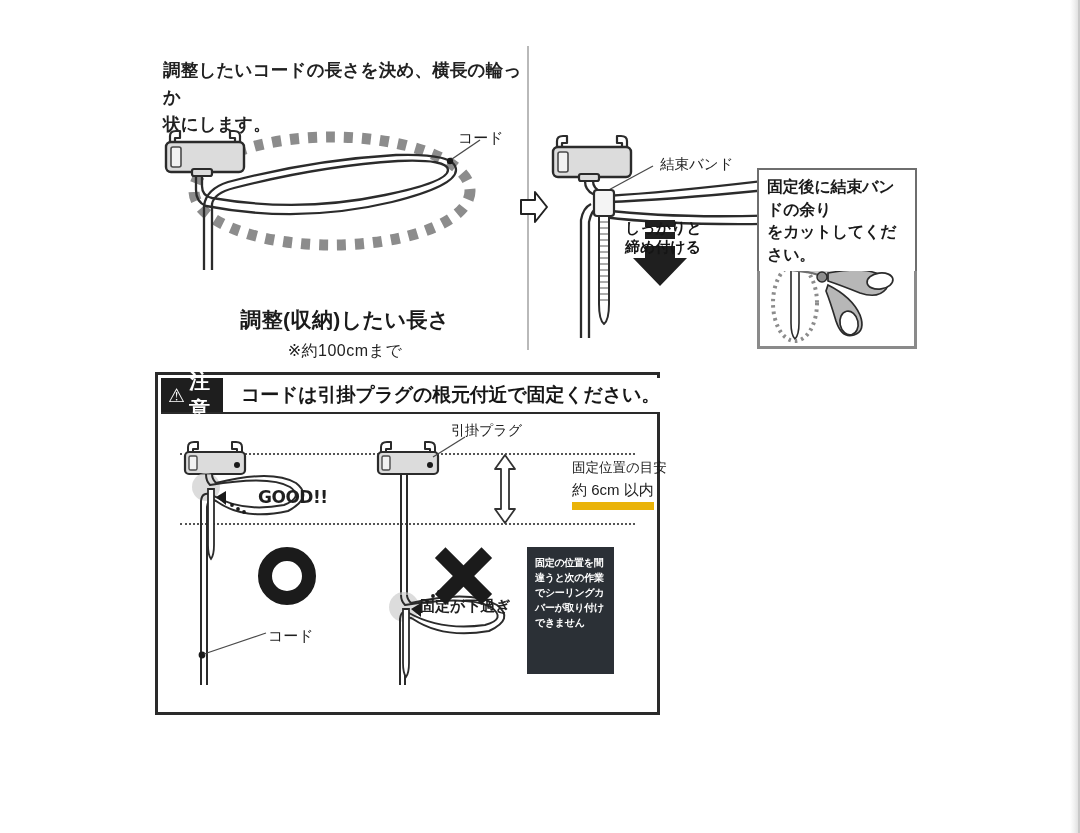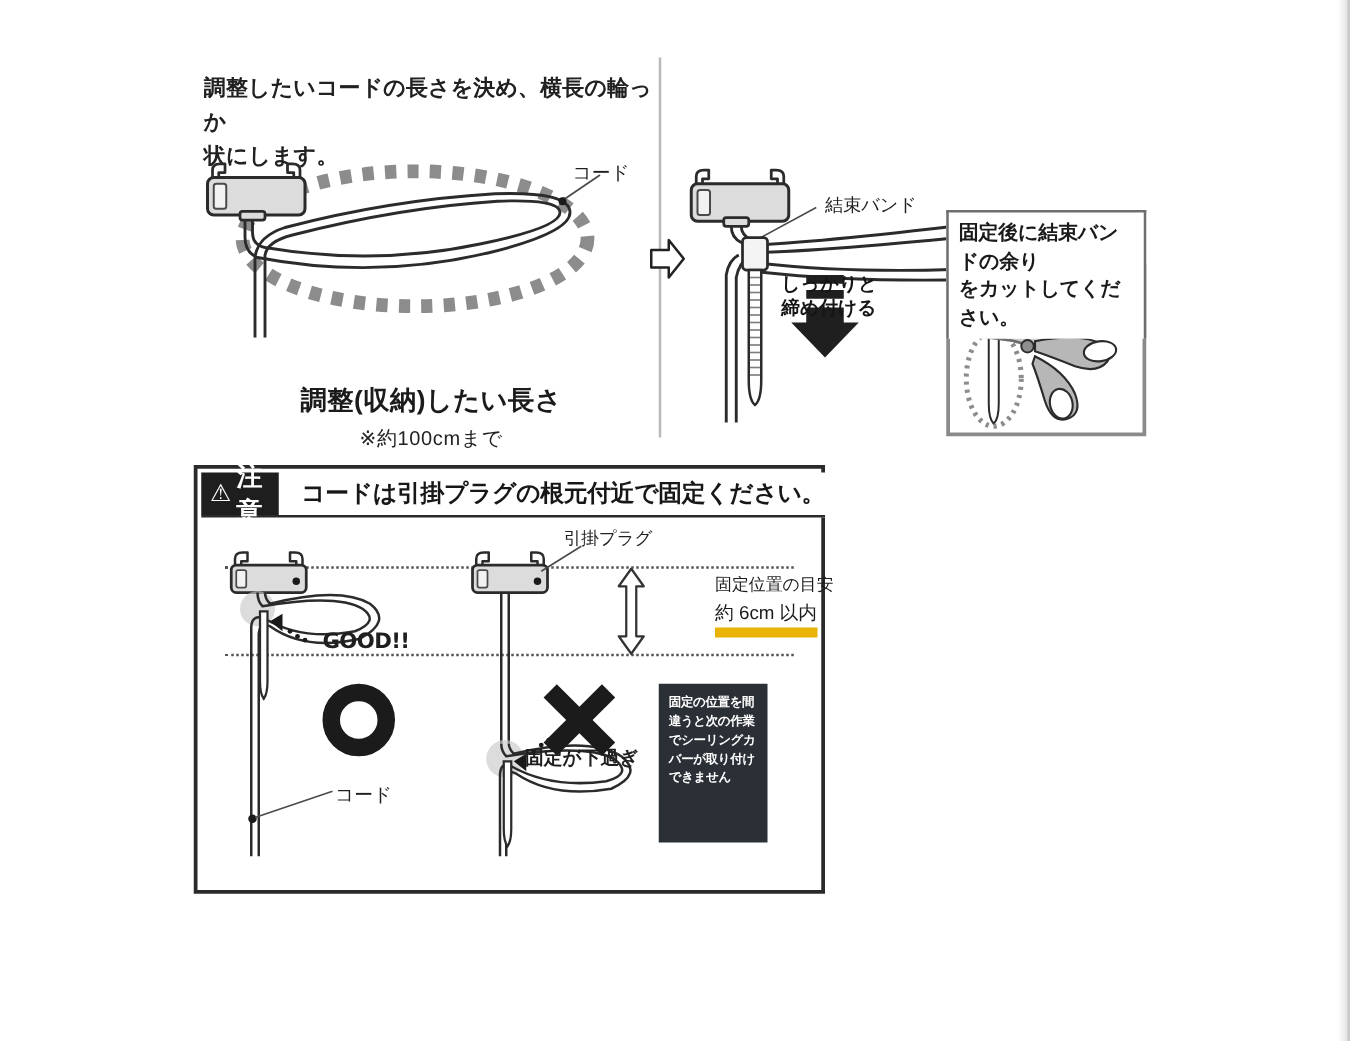--- a/index.html
+++ b/index.html
@@ -280,21 +280,21 @@
     left: 50%; top: 0;
     width: 15px; height: 66px;
     background: #1b1b1b;
     transform-origin: center;
     margin-left: -7.5px;
   }
   .mark-x::before { transform: rotate(45deg); }
   .mark-x::after  { transform: rotate(-45deg); }
 
   #label-plug { left: 293px; top: 47px; font-size: 14px; }
-  #label-good { left: 100px; top: 128px; font-size: 17px; font-weight: 700; font-family: "DejaVu Sans", sans-serif; letter-spacing: -0.5px; }
+  #label-good { left: 100px; top: 112px; font-size: 17px; font-weight: 700; font-family: "DejaVu Sans", sans-serif; letter-spacing: -0.5px; }
   #label-toolow { left: 262px; top: 222px; font-size: 15px; font-weight: 700; }
   #label-cord-2 { left: 110px; top: 252px; font-size: 15px; }
 
   svg { display: block; overflow: visible; }
   .sv { position: absolute; }
 </style>
 </head>
 <body>
 
 <div class="page">

